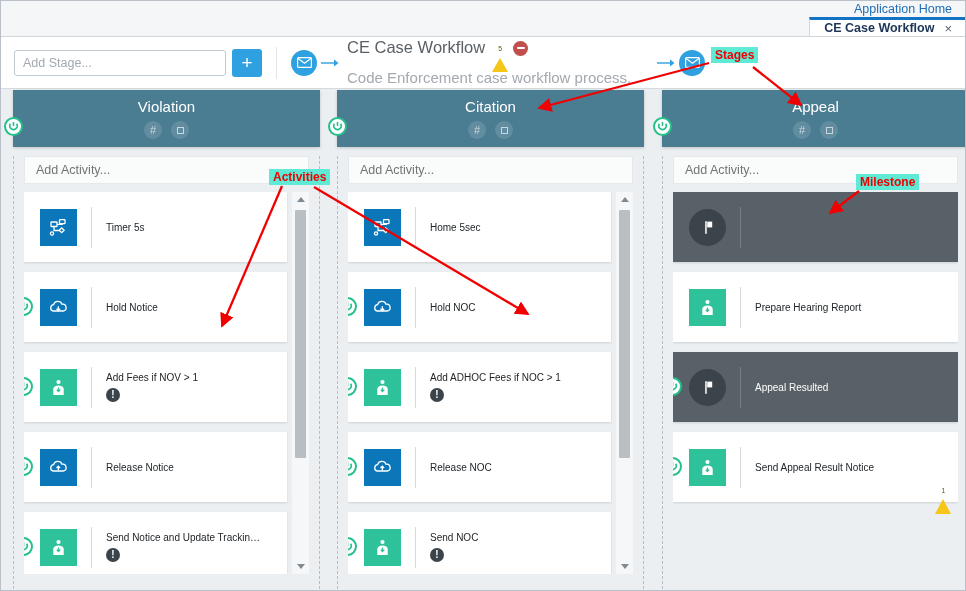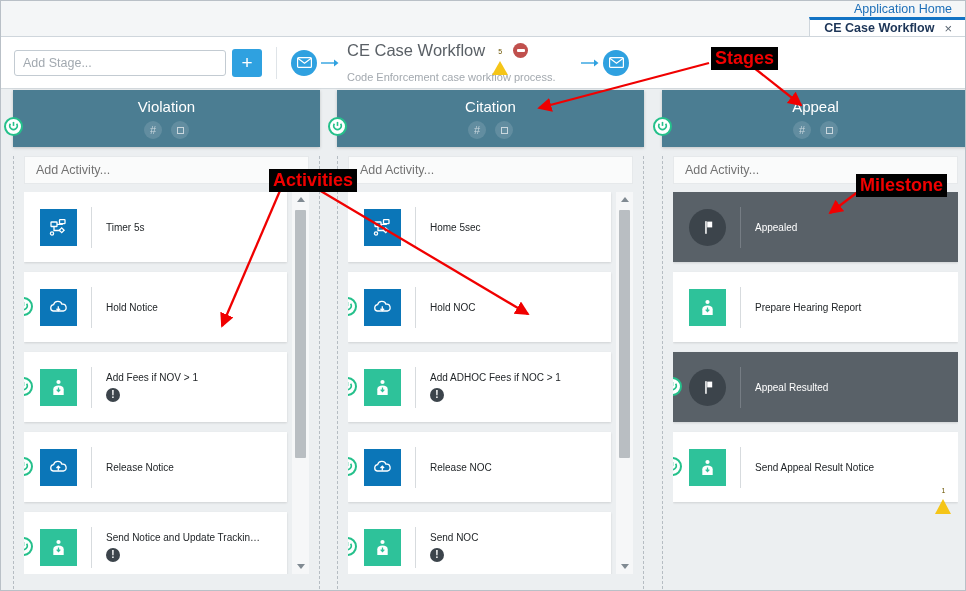--- a/index.html
+++ b/index.html
@@ -133,21 +133,21 @@
   .badge-stop {
     display:inline-flex; align-items:center; justify-content:center;
     margin-left: 5px;
     width: 15px; height: 15px; border-radius: 50%;
     background: #c0504d;
   }
   .badge-stop i {
     display:block; width: 8px; height: 2.5px; background: #fff; border-radius:1px;
   }
   .proc-sub {
-    font-size: 11px;
+    font-size: 15px;
     color: #a3a9af;
     margin-top: 12px;
   }
 
   
   .canvas {
     position: absolute; left: 4px; top: 89px;
     width: 966px; height: 502px;
     background: #eceff1;
   }
@@ -319,22 +319,22 @@
     position: absolute; left: 3px;
     width: 11px; background: #b9bec2; border-radius: 1px;
     cursor: pointer;
   }
 
   
   .anno {
     position: absolute;
     color: #f00000;
     font-weight: bold;
-    font-size: 18px;
-    background: #000000;
+    font-size: 12px;
+    background: #5eead4;
     padding: 1px 4px;
     z-index: 30;
     white-space: nowrap;
     font-family: "Liberation Sans", sans-serif;
   }
   .anno-stages    { left: 710px; top: 46px; }
   .anno-activities{ left: 268px; top: 168px; }
   .anno-milestone { left: 855px; top: 173px; text-align: right; }
   .anno-svg {
     position: absolute; left: 0; top: 0;
@@ -680,23 +680,20 @@
           <div class="scroll-area">
             <div class="cards" style="padding-right: 0px;">
               <div class="card milestone">
                 <div class="card-ico flag">
                   <svg width="21" height="21" viewBox="0 0 21 21">
                     <rect x="8.2" y="4.2" width="1.5" height="12.6" fill="#fff"></rect>
                     <path d="M10.2 4.6 H15.2 V10.4 H10.2 Z" fill="#fff"></path>
                   </svg>
                 </div>
                 <div class="card-div"></div>
-                <div class="card-body">
-                  <div class="card-title">Appealed</div>
-                </div>
               </div>
               <div class="card">
                 <div class="card-ico green">
                   <svg width="21" height="21" viewBox="0 0 21 21">
                     <circle cx="10.5" cy="5" r="2.1" fill="#fff"></circle>
                     <path d="M5.3 18 V12.2 C5.3 9.9 7.5 8.6 10.5 8.6 C13.5 8.6 15.7 9.9 15.7 12.2 V18 Z" fill="#fff"></path>
                     <path d="M10.5 10.4 V14.2 M8.7 12.6 L10.5 14.5 L12.3 12.6" stroke-width="1.3" stroke="#2ec29a" fill="none"></path>
                   </svg>
                 </div>
                 <div class="card-div"></div>

